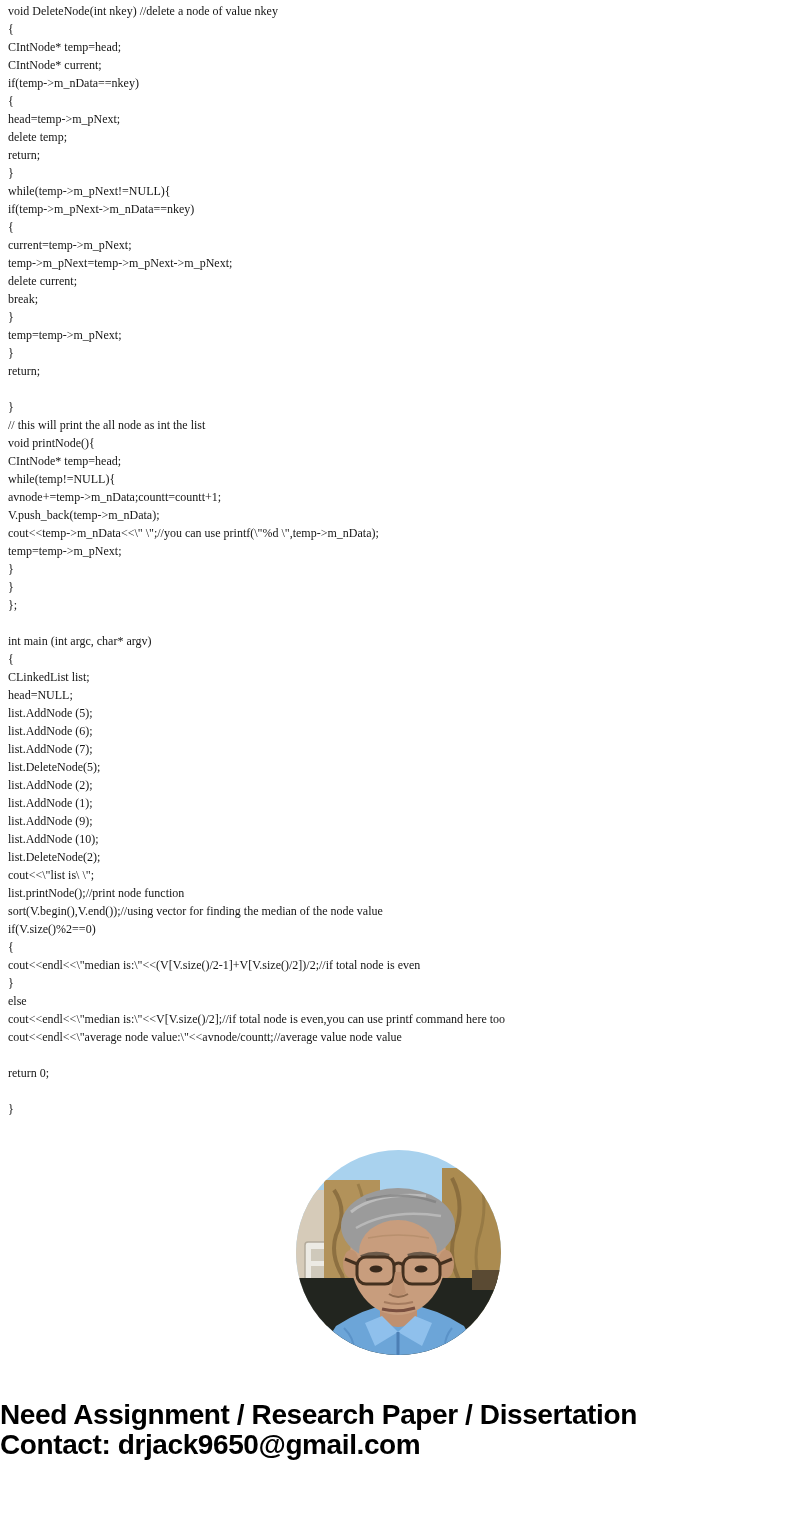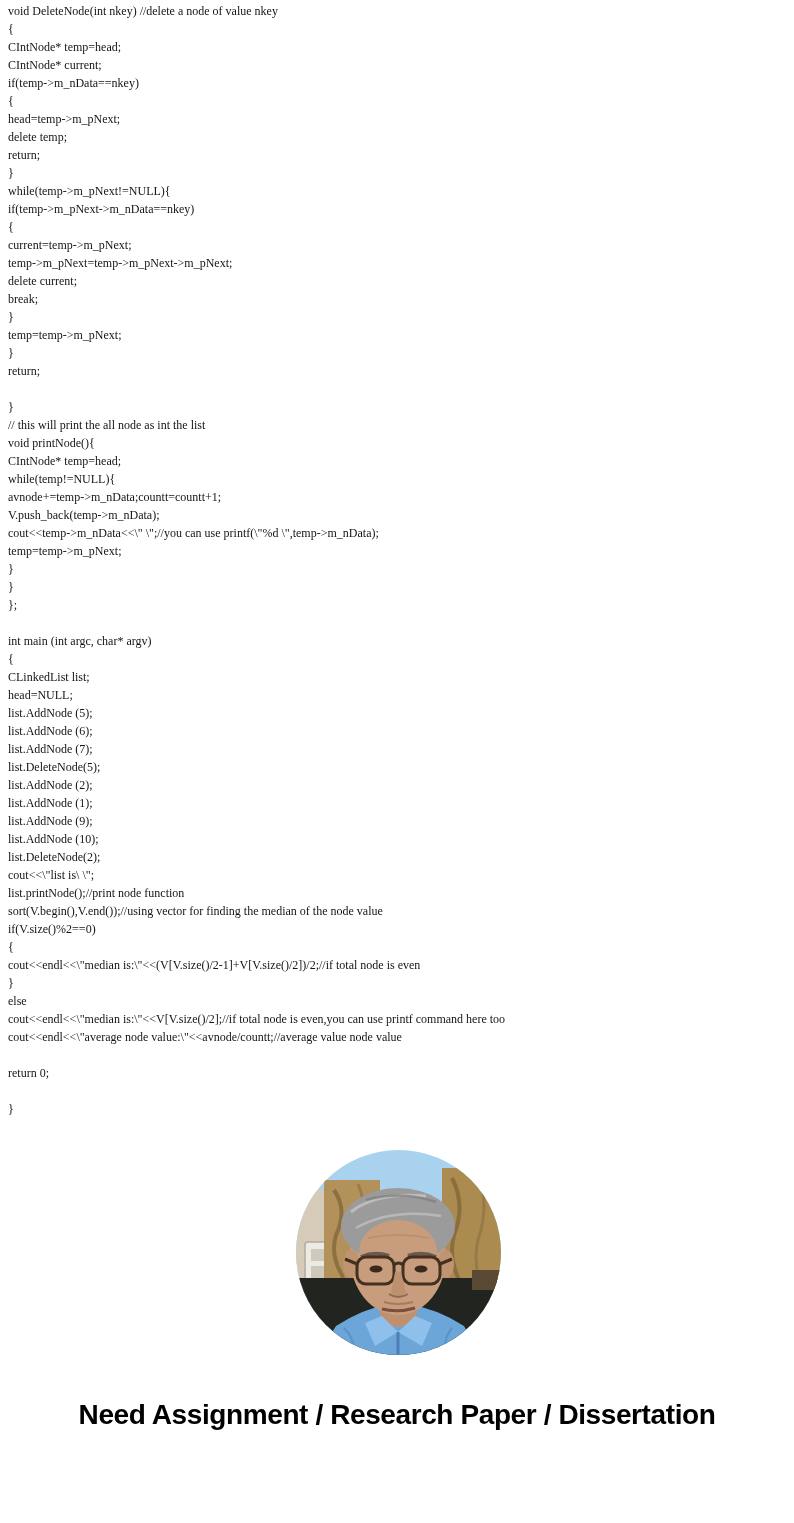--- a/index.html
+++ b/index.html
@@ -28,21 +28,21 @@
     top: 1150px;
     width: 205px;
     height: 205px;
   }
   .avatar-wrap svg { display: block; width: 205px; height: 205px; }
   .banner {
     position: absolute;
     left: 0;
     top: 1400px;
     width: 794px;
-    text-align: center;
+    text-align: left;
     font-family: "Liberation Sans", sans-serif;
     font-weight: bold;
     font-size: 28px;
     line-height: 30px;
     letter-spacing: -0.4px;
     color: #000000;
   }
   .banner-line { height: 30px; }
 </style>
 </head>
@@ -180,15 +180,16 @@
 
         <path d="M86 166 L102 182 L79 196 L69 173 Z" fill="#8fc0ec"></path>
         <path d="M119 166 L102 182 L126 196 L136 173 Z" fill="#8fc0ec"></path>
         <path d="M102 182 L102 205" stroke="#4c7fb5" stroke-width="3"></path>
       </g>
     </svg>
   </div>
 
   <div class="banner">
     <div class="banner-line">Need Assignment / Research Paper / Dissertation</div>
+    <div class="banner-line">Contact: drjack9650@gmail.com</div>
   </div>
 
 </div>
 
 </body></html>

